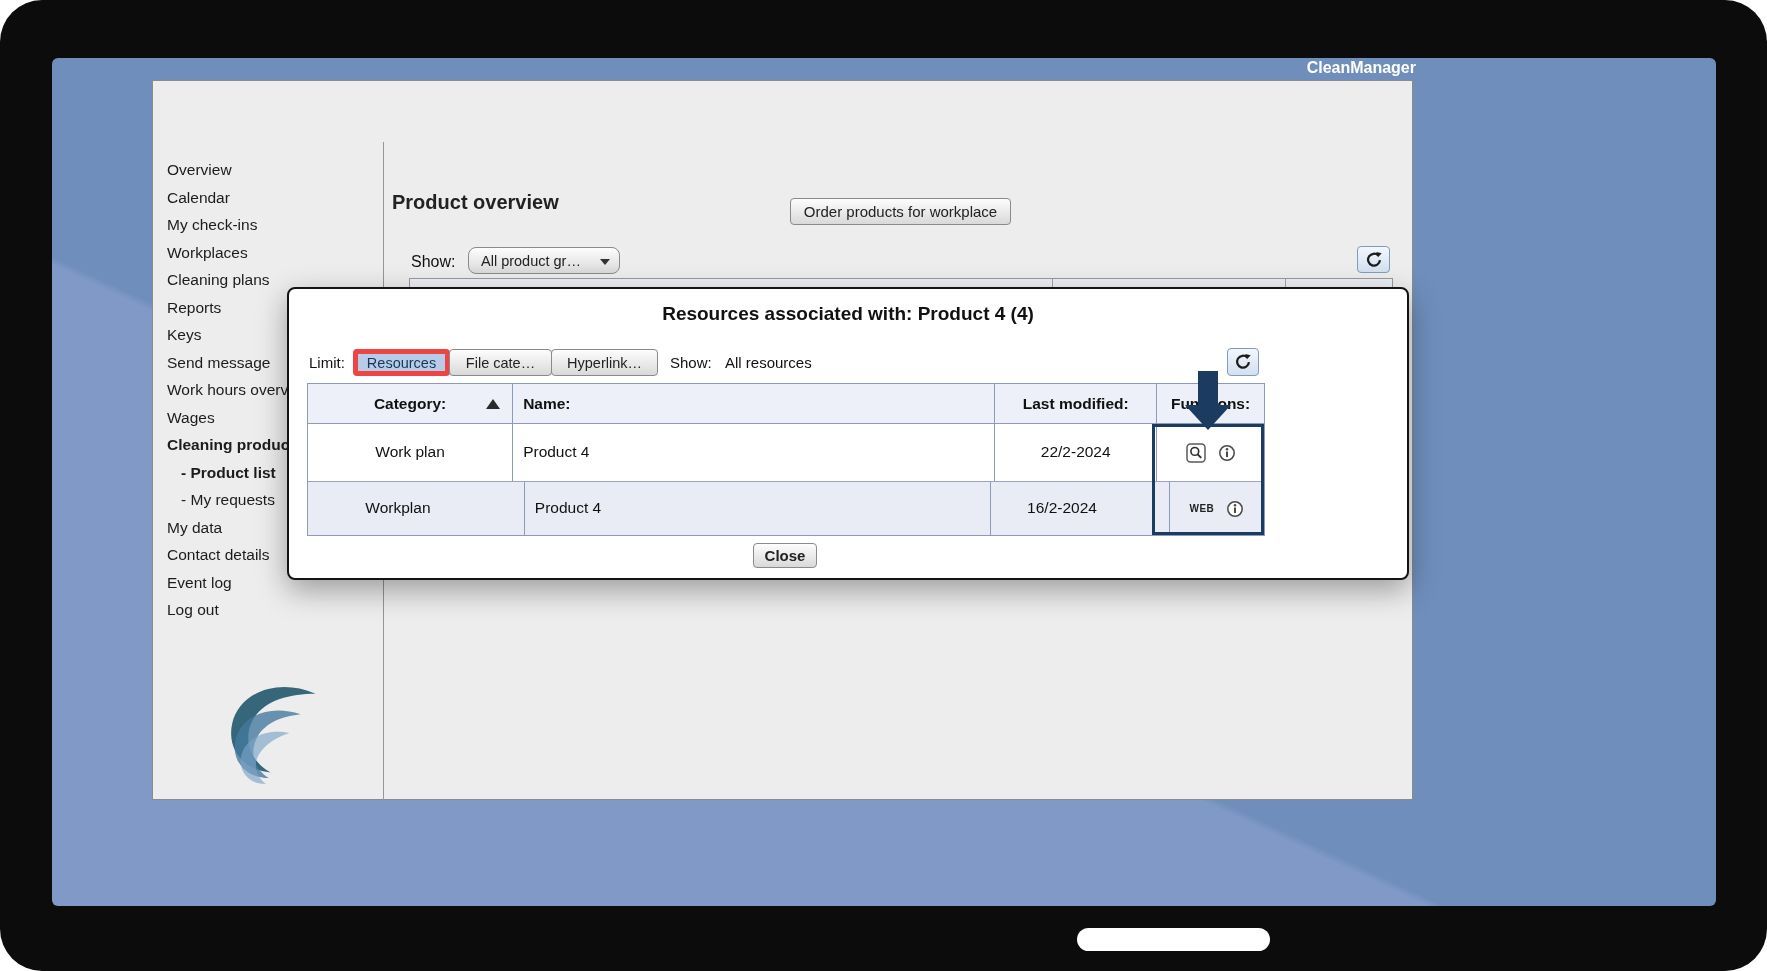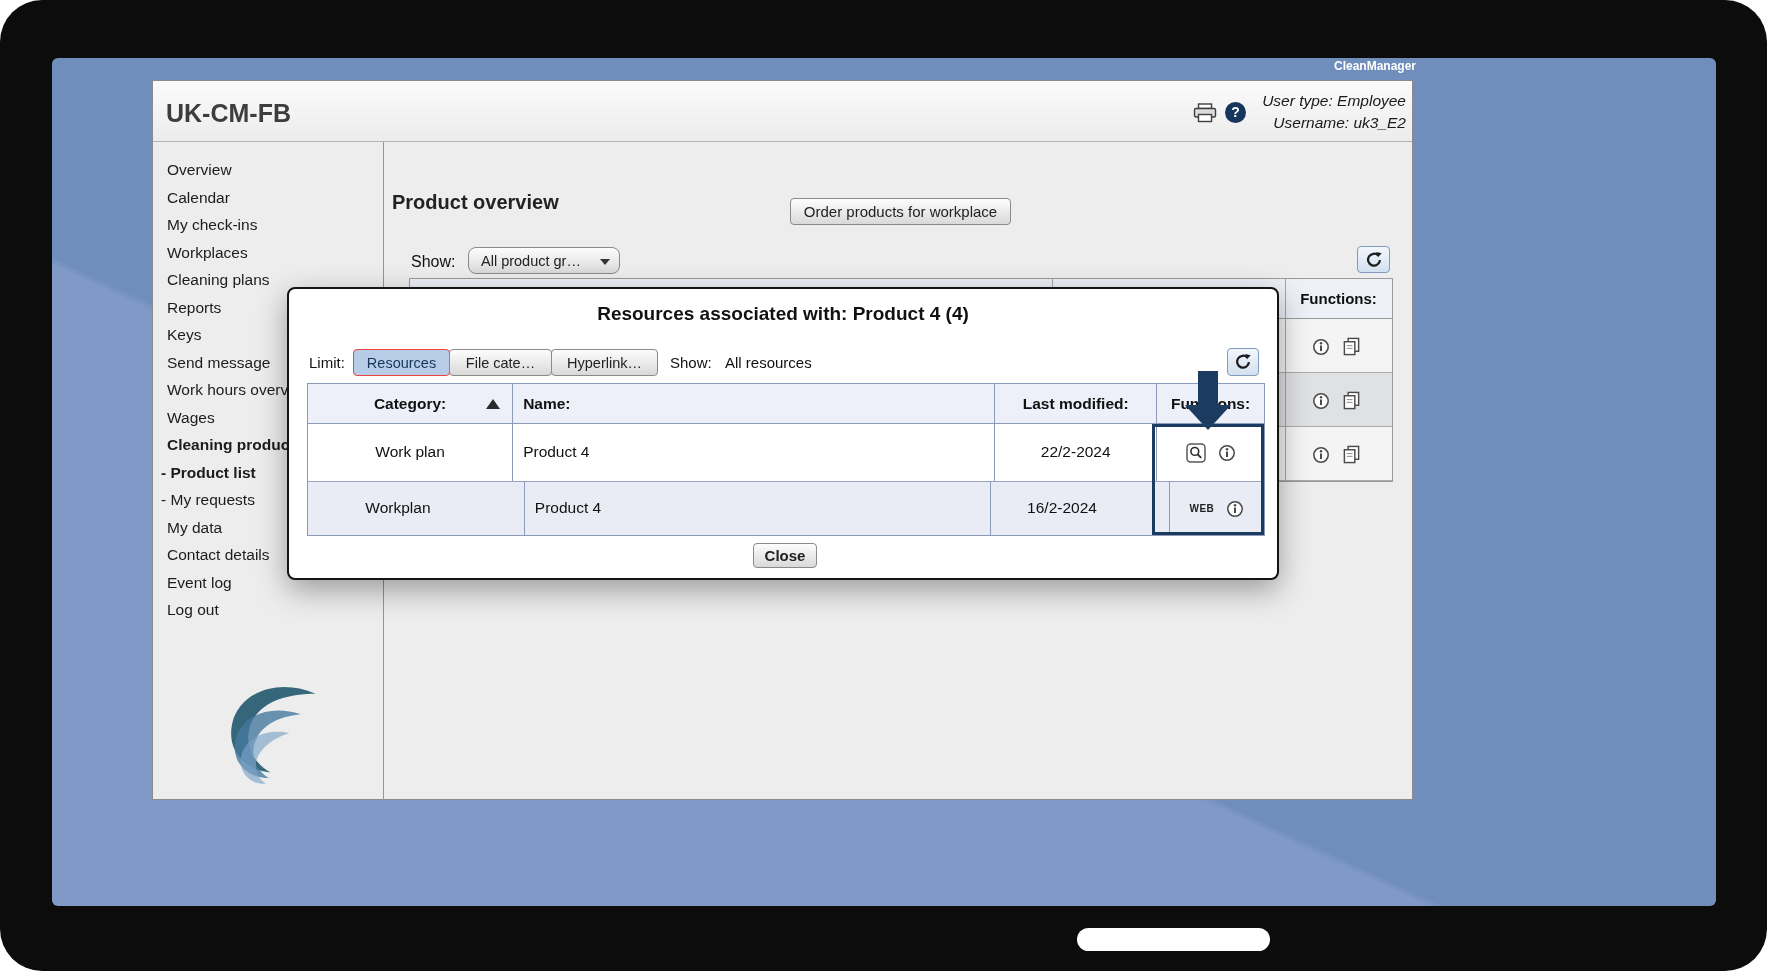--- a/index.html
+++ b/index.html
@@ -3,41 +3,41 @@
 <meta charset="utf-8">
 <style>
   * { box-sizing: border-box; margin: 0; padding: 0; }
   body { background:#fff; font-family:"Liberation Sans", sans-serif; }
   .stage { position:relative; width:1767px; height:971px; overflow:hidden; }
   .frame { position:absolute; inset:0; background:#0c0c0c; border-radius:42px; }
   .screen { position:absolute; left:52px; top:58px; width:1664px; height:848px;
             border-radius:6px;
             background:linear-gradient(205deg,#6f8ebc 0%, #6f8ebc 60%, #8099c6 60.5%, #8099c6 100%); }
   .brand { position:absolute; top:1px; left:0; width:1364px; text-align:right;
-           color:#fff; font-size:12px; font-weight:bold;padding-left:14px; }
+           color:#fff; font-size:16px; font-weight:bold;padding-left:14px; }
 
   
   .app { position:absolute; left:100px; top:22px; width:1261px; height:720px;
          background:#ededed; border:1px solid #8b8b8b; }
   .app-header { position:absolute; left:0; top:0; width:100%; height:61px;
                 background:linear-gradient(#fbfbfb,#ececec); border-bottom:1px solid #b3b3b3; }
   .app-title { position:absolute; left:13px; top:18px; font-size:25px; font-weight:bold; color:#3d3d3d; }
   .printer { position:absolute; left:1040px; top:22px; width:24px; height:20px; cursor:pointer; }
   .help { position:absolute; left:1072px; top:21px; width:21px; height:21px; border-radius:50%;
           background:#17365d; color:#fff; font-weight:bold; font-size:14px; text-align:center;
           line-height:21px; cursor:pointer; }
   .user-info { position:absolute; right:6px; top:9px; text-align:right; font-style:italic;
                font-size:15.5px; color:#1a1a1a; line-height:22px; }
 
   .sidebar { position:absolute; left:0; top:61px; width:231px; height:659px;
              border-right:1px solid #969696; padding-top:14px; }
   .side-item { height:27.5px; line-height:27.5px; padding-left:14px; font-size:15.5px;
                color:#1c1c1c; white-space:nowrap; cursor:pointer; }
   .side-item.bold { font-weight:bold; }
-  .side-item.sub { padding-left:8px; }
+  .side-item.sub { padding-left:28px; }
 
   .content-title { position:absolute; left:239px; top:66px; font-size:20px; font-weight:bold; color:#222;margin-top:44px; }
 
   .btn { background:linear-gradient(#fdfdfd,#d9d9d9); border:1px solid #8a8a8a; border-radius:4px;
          font-size:15px; color:#222; font-family:inherit; cursor:pointer; }
   .order-btn { position:absolute; left:637px; top:117px; width:221px; height:27px; }
 
   .show-label { position:absolute; left:258px; top:172px; font-size:16px; color:#111; }
   .dropdown { position:absolute; left:315px; top:166px; width:152px; height:27px;
               text-align:left; padding:0 24px 0 12px; font-size:14.5px; overflow:hidden;
@@ -60,31 +60,31 @@
   .bgt-row:last-child { border-bottom:none; }
   .bgt-row.odd { background:#f4f4f5; }
   .bgt-row.even { background:#e0e1e4; }
   .bgt-icons { position:absolute; left:902px; top:18px; display:flex; gap:12px; align-items:center; }
   .bgt-vline { position:absolute; top:0; bottom:0; width:1px; background:#a5a5a5; }
   .v1 { left:642px; } .v2 { left:875px; }
 
   .logo { position:absolute; left:52px; top:592px; }
 
   
-  .modal { position:absolute; left:287px; top:287px; width:992px; height:293px; background:#fff;
+  .modal { position:absolute; left:287px; top:287px; width:1122px; height:293px; background:#fff;
            border:2px solid #141414; border-radius:8px; box-shadow:0 10px 30px rgba(0,0,0,.35); z-index:20; }
   .m-title { position:absolute; top:14px; left:0; width:100%; text-align:center;
              font-size:19px; font-weight:bold; color:#111; }
   .m-limit { position:absolute; left:20px; top:60px; line-height:27px; font-size:15px; color:#111; }
   .tab { position:absolute; top:60px; height:27px; font-size:14.5px; white-space:nowrap;
          overflow:hidden; text-overflow:ellipsis; }
   .tab.t0 { left:64px;  width:97px; }
   .tab.t1 { left:160px; width:103px; }
   .tab.t2 { left:262px; width:107px; }
-  .tab.sel { background:#b7cde7; border:1px solid #ef4444; color:#16365c; border-radius:4px;
+  .tab.sel { background:#b7cde7; border:5px solid #ef4444; color:#16365c; border-radius:4px;
              font-family:inherit; cursor:pointer; }
   .m-show-label { position:absolute; left:381px; top:60px; line-height:27px; font-size:15px; color:#111; }
   .m-show-value { position:absolute; left:436px; top:60px; line-height:27px; font-size:15px; color:#111; }
   .m-refresh { position:absolute; left:938px; top:59px; width:32px; height:28px; }
 
   .m-table { position:absolute; left:18px; top:94px; width:958px; height:153px;
              border:1px solid #8e9aba; background:#a3a3a3; }
   .mt-header { display:flex; height:40px; background:#edf0f8; border-bottom:1px solid #8e9aba;
                font-weight:bold; font-size:15.5px; color:#111; }
   .c-cat { width:212px; position:relative; text-align:center; }
@@ -115,39 +115,20 @@
 </head>
 <body>
 
 <div class="stage">
   <div class="frame"></div>
 
   <div class="screen">
     <div class="brand">CleanManager</div>
 
     <div class="app">
-      <div class="app-header">
-        <div class="app-title">UK-CM-FB</div>
-
-        <span class="printer">
-          <svg width="24" height="20" viewBox="0 0 24 20">
-            <rect x="5.5" y="1" width="13" height="4.5" fill="#fff" stroke="#3f3f3f" stroke-width="1.4"></rect>
-            <rect x="1.5" y="5.5" width="21" height="8.5" rx="1.5" fill="#dcdcdc" stroke="#3f3f3f" stroke-width="1.4"></rect>
-            <rect x="5.5" y="11.5" width="13" height="7" fill="#fff" stroke="#3f3f3f" stroke-width="1.4"></rect>
-          </svg>
-        </span>
-        <span class="help">
-          <span>?</span>
-        </span>
-
-        <div class="user-info">
-          <div>User type: Employee</div>
-          <div>Username: uk3_E2</div>
-        </div>
-      </div>
 
       <div class="sidebar">
         <div class="side-item">Overview</div>
         <div class="side-item">Calendar</div>
         <div class="side-item">My check-ins</div>
         <div class="side-item">Workplaces</div>
         <div class="side-item">Cleaning plans</div>
         <div class="side-item">Reports</div>
         <div class="side-item">Keys</div>
         <div class="side-item">Send message</div>

